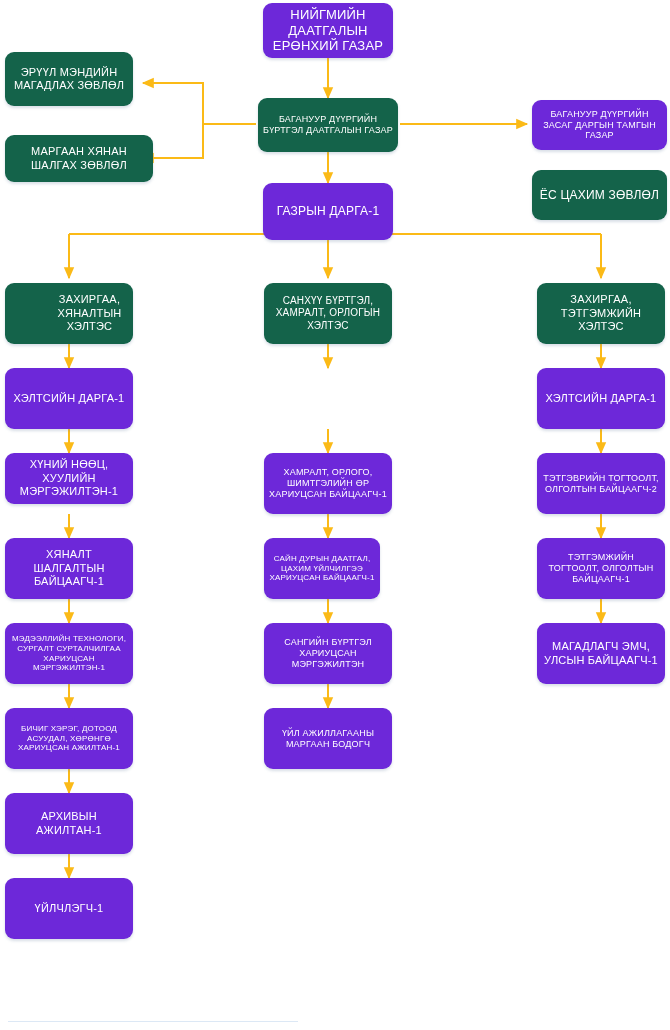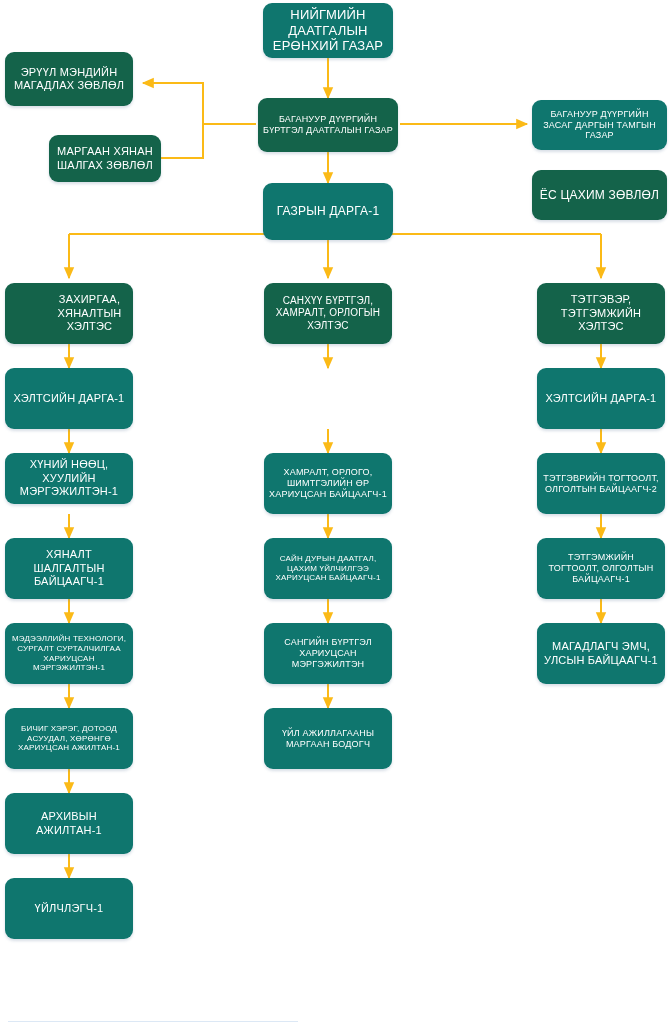--- a/index.html
+++ b/index.html
@@ -37,21 +37,21 @@
     justify-content: center;
     text-align: center;
     color: #ffffff;
     letter-spacing: 0.2px;
     line-height: 1.22;
     z-index: 2;
     padding: 3px 5px;
     box-shadow: 0 2px 3px rgba(120,140,170,0.28);
     -webkit-font-smoothing: antialiased;
   }
-  .amber { background: #0f766e; }
+  .amber { background: #6d28d9; }
   .green { background: #14634a; }
 
   .fs13 { font-size: 13px; }
   .fs12 { font-size: 12px; }
   .fs11 { font-size: 11px; }
   .fs10 { font-size: 10px; }
   .fs9  { font-size: 9px; }
   .fs8  { font-size: 8px; }
 
   .node span { display: block; width: 100%; }
@@ -120,21 +120,21 @@
   </div>
 
   <div class="node green fs9" style="left:258px; top:98px; width:140px; height:54px;">
     <span>БАГАНУУР ДҮҮРГИЙН БҮРТГЭЛ ДААТГАЛЫН ГАЗАР</span>
   </div>
 
   <div class="node green fs11" style="left:5px; top:52px; width:128px; height:54px;">
     <span>ЭРҮҮЛ МЭНДИЙН МАГАДЛАХ ЗӨВЛӨЛ</span>
   </div>
 
-  <div class="node green fs11" style="left:5px; top:135px; width:112px; height:47px;margin-left:44px;">
+  <div class="node green fs11" style="left:5px; top:135px; width:148px; height:47px;">
     <span>МАРГААН ХЯНАН ШАЛГАХ ЗӨВЛӨЛ</span>
   </div>
 
   <div class="node amber fs9" style="left:532px; top:100px; width:135px; height:50px;">
     <span>БАГАНУУР ДҮҮРГИЙН ЗАСАГ ДАРГЫН ТАМГЫН ГАЗАР</span>
   </div>
 
   <div class="node green fs12" style="left:532px; top:170px; width:135px; height:50px;">
     <span>ЁС ЦАХИМ ЗӨВЛӨЛ</span>
   </div>
@@ -167,32 +167,32 @@
   <div class="node amber fs11" style="left:5px; top:878px; width:128px; height:61px;">
     <span>ҮЙЛЧЛЭГЧ-1</span>
   </div>
 
   <div class="node green fs10" style="left:264px; top:283px; width:128px; height:61px;">
     <span>САНХҮҮ БҮРТГЭЛ, ХАМРАЛТ, ОРЛОГЫН ХЭЛТЭС</span>
   </div>
   <div class="node amber fs9" style="left:264px; top:453px; width:128px; height:61px;">
     <span>ХАМРАЛТ, ОРЛОГО, ШИМТГЭЛИЙН ӨР ХАРИУЦСАН БАЙЦААГЧ-1</span>
   </div>
-  <div class="node amber fs8" style="left:264px; top:538px; width:128px; height:61px;">
+  <div class="node amber fs8" style="left:264px; top:538px; width:116px; height:61px;">
     <span>САЙН ДУРЫН ДААТГАЛ, ЦАХИМ ҮЙЛЧИЛГЭЭ ХАРИУЦСАН БАЙЦААГЧ-1</span>
   </div>
   <div class="node amber fs9" style="left:264px; top:623px; width:128px; height:61px;">
     <span>САНГИЙН БҮРТГЭЛ ХАРИУЦСАН МЭРГЭЖИЛТЭН</span>
   </div>
   <div class="node amber fs9" style="left:264px; top:708px; width:128px; height:61px;">
     <span>ҮЙЛ АЖИЛЛАГААНЫ МАРГААН БОДОГЧ</span>
   </div>
 
   <div class="node green fs11" style="left:537px; top:283px; width:128px; height:61px;">
-    <span>ТЭТГЭВЭР, ТЭТГЭМЖИЙН ХЭЛТЭС</span>
+    <span>ЗАХИРГАА, ТЭТГЭМЖИЙН ХЭЛТЭС</span>
   </div>
   <div class="node amber fs11" style="left:537px; top:368px; width:128px; height:61px;">
     <span>ХЭЛТСИЙН ДАРГА-1</span>
   </div>
   <div class="node amber fs9" style="left:537px; top:453px; width:128px; height:61px;">
     <span>ТЭТГЭВРИЙН ТОГТООЛТ, ОЛГОЛТЫН БАЙЦААГЧ-2</span>
   </div>
   <div class="node amber fs9" style="left:537px; top:538px; width:128px; height:61px;">
     <span>ТЭТГЭМЖИЙН ТОГТООЛТ, ОЛГОЛТЫН БАЙЦААГЧ-1</span>
   </div>

